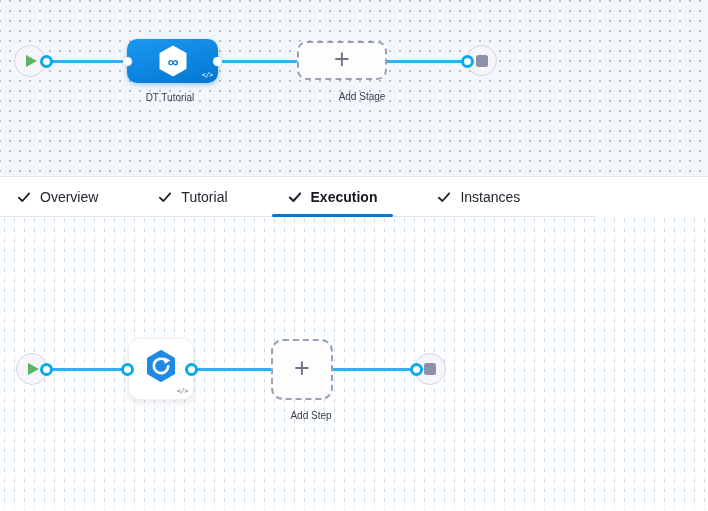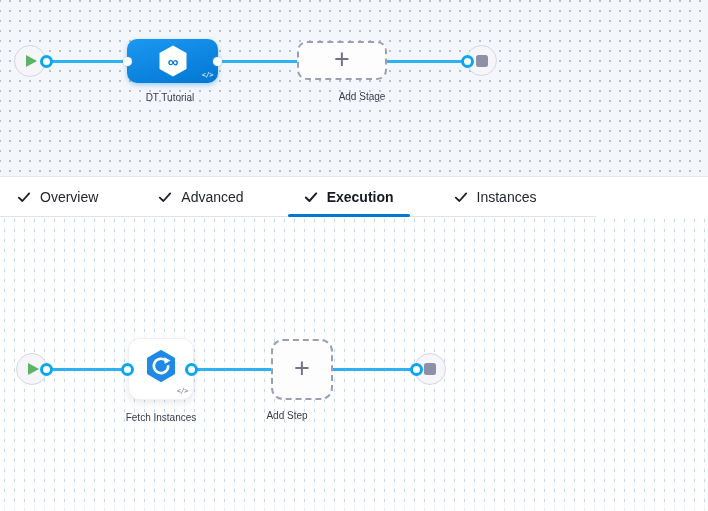--- a/index.html
+++ b/index.html
@@ -143,21 +143,21 @@
         </svg>
     </span>
     <span>Overview</span>
   </div>
   <div class="tab">
     <span class="check-wrap">
       <svg width="14" height="14" viewBox="0 0 14 14">
           <path d="M1.8 7.6 L5.4 11 L12.2 3.4" stroke="#1c1d29" stroke-width="1.8" fill="none" stroke-linecap="round" stroke-linejoin="round"></path>
         </svg>
     </span>
-    <span>Advanced</span>
+    <span>Tutorial</span>
   </div>
   <div class="tab active">
     <span class="check-wrap">
       <svg width="14" height="14" viewBox="0 0 14 14">
           <path d="M1.8 7.6 L5.4 11 L12.2 3.4" stroke="#1c1d29" stroke-width="2" fill="none" stroke-linecap="round" stroke-linejoin="round"></path>
         </svg>
     </span>
     <span>Execution</span>
   </div>
   <div class="tab">
@@ -181,24 +181,23 @@
   <div class="ring" style="left:121px; top:146px;"></div>
   <div class="step-node">
     <svg width="34" height="34" viewBox="0 0 34 34" style="margin-top:-6px;">
       <polygon points="17,2.5 29.5,9.7 29.5,24.3 17,31.5 4.5,24.3 4.5,9.7" fill="#1f8ae3" stroke="#1f8ae3" stroke-width="3" stroke-linejoin="round"></polygon>
       <path d="M22.6 12.4 A7.2 7.2 0 1 0 24.2 17.2" stroke="#ffffff" stroke-width="2.6" fill="none" stroke-linecap="round"></path>
       <polygon points="20.2,8.2 26.6,11.6 20.6,14.8" fill="#ffffff"></polygon>
     </svg>
     <span class="code-chip">&lt;/&gt;</span>
   </div>
   <div class="ring" style="left:185px; top:146px;"></div>
-  <div class="node-label" style="left:161px; top:195px;">Fetch Instances</div>
 
   <div class="dashed-box" style="left:271px; top:122px; width:62px; height:61px; border-radius:12px;">
     <span class="plus-glyph">+</span>
   </div>
-  <div class="node-label" style="left:287px; top:193px;">Add Step</div>
+  <div class="node-label" style="left:311px; top:193px;">Add Step</div>
 
   <div class="ring" style="left:410px; top:146px;"></div>
   <div class="round-node" style="left:414px; top:136px;">
     <div class="stop-sq"></div>
   </div>
 </div>
 
 </body></html>

